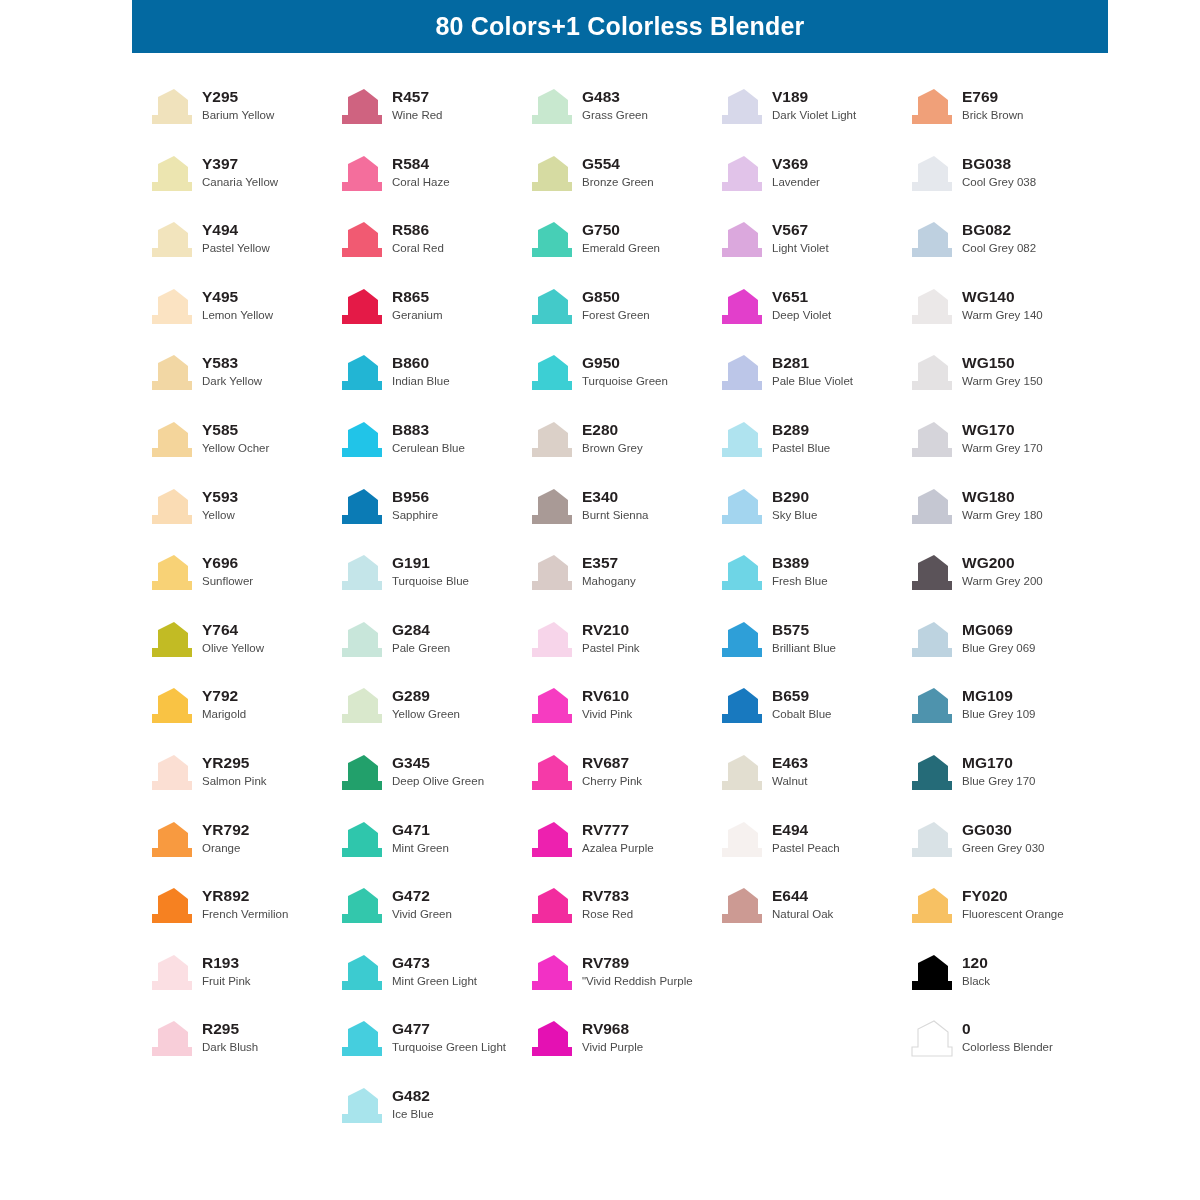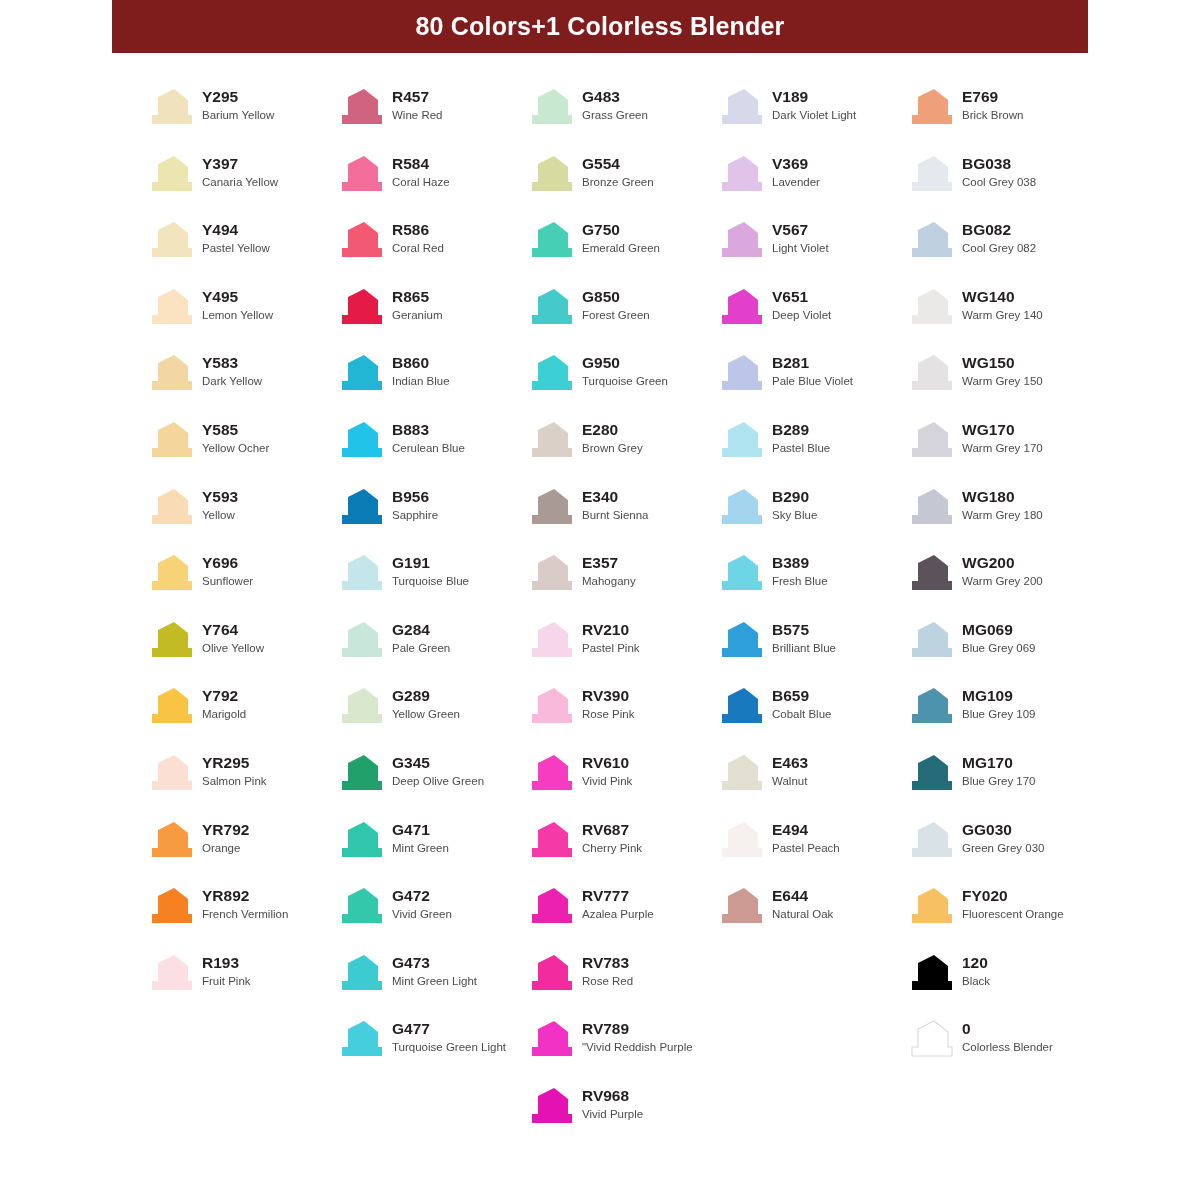--- a/index.html
+++ b/index.html
@@ -100,21 +100,21 @@
   .nib.outlined svg path {
     stroke: #d9d9d9;
     stroke-width: 1.1;
   }
 </style>
 </head>
 <body>
 
 <div id="page">
 
-  <div id="banner" style="background: #7f1d1d;">
+  <div id="banner" style="background: #0369a1; margin-left: 20px;">
     <div id="banner-title" style="color: rgb(255, 255, 255);">80 Colors+1 Colorless Blender</div>
   </div>
 
   <div id="grid">
       <div class="column">
         <div class="swatch-row">
           <div class="nib">
             <svg viewBox="0 0 46 38" xmlns="http://www.w3.org/2000/svg">
               <path d="M4 36 L4 27 L10 27 L10 9 L26 1 L40 12 L40 27 L44 27 L44 36 Z" fill="#f0e2bc"></path>
             </svg>
@@ -260,20 +260,31 @@
           <div class="nib">
             <svg viewBox="0 0 46 38" xmlns="http://www.w3.org/2000/svg">
               <path d="M4 36 L4 27 L10 27 L10 9 L26 1 L40 12 L40 27 L44 27 L44 36 Z" fill="#fbdfe3"></path>
             </svg>
           </div>
           <div class="labels">
             <div class="code">R193</div>
             <div class="cname">Fruit Pink</div>
           </div>
         </div>
+        <div class="swatch-row">
+          <div class="nib">
+            <svg viewBox="0 0 46 38" xmlns="http://www.w3.org/2000/svg">
+              <path d="M4 36 L4 27 L10 27 L10 9 L26 1 L40 12 L40 27 L44 27 L44 36 Z" fill="#f8ced9"></path>
+            </svg>
+          </div>
+          <div class="labels">
+            <div class="code">R295</div>
+            <div class="cname">Dark Blush</div>
+          </div>
+        </div>
       </div>
       <div class="column">
         <div class="swatch-row">
           <div class="nib">
             <svg viewBox="0 0 46 38" xmlns="http://www.w3.org/2000/svg">
               <path d="M4 36 L4 27 L10 27 L10 9 L26 1 L40 12 L40 27 L44 27 L44 36 Z" fill="#cf6380"></path>
             </svg>
           </div>
           <div class="labels">
             <div class="code">R457</div>
@@ -427,20 +438,31 @@
           <div class="nib">
             <svg viewBox="0 0 46 38" xmlns="http://www.w3.org/2000/svg">
               <path d="M4 36 L4 27 L10 27 L10 9 L26 1 L40 12 L40 27 L44 27 L44 36 Z" fill="#45cede"></path>
             </svg>
           </div>
           <div class="labels">
             <div class="code">G477</div>
             <div class="cname">Turquoise Green  Light</div>
           </div>
         </div>
+        <div class="swatch-row">
+          <div class="nib">
+            <svg viewBox="0 0 46 38" xmlns="http://www.w3.org/2000/svg">
+              <path d="M4 36 L4 27 L10 27 L10 9 L26 1 L40 12 L40 27 L44 27 L44 36 Z" fill="#a8e4ec"></path>
+            </svg>
+          </div>
+          <div class="labels">
+            <div class="code">G482</div>
+            <div class="cname">Ice Blue</div>
+          </div>
+        </div>
       </div>
       <div class="column">
         <div class="swatch-row">
           <div class="nib">
             <svg viewBox="0 0 46 38" xmlns="http://www.w3.org/2000/svg">
               <path d="M4 36 L4 27 L10 27 L10 9 L26 1 L40 12 L40 27 L44 27 L44 36 Z" fill="#c8e8cf"></path>
             </svg>
           </div>
           <div class="labels">
             <div class="code">G483</div>
@@ -526,31 +548,20 @@
         </div>
         <div class="swatch-row">
           <div class="nib">
             <svg viewBox="0 0 46 38" xmlns="http://www.w3.org/2000/svg">
               <path d="M4 36 L4 27 L10 27 L10 9 L26 1 L40 12 L40 27 L44 27 L44 36 Z" fill="#f7d5ea"></path>
             </svg>
           </div>
           <div class="labels">
             <div class="code">RV210</div>
             <div class="cname">Pastel Pink</div>
-          </div>
-        </div>
-        <div class="swatch-row">
-          <div class="nib">
-            <svg viewBox="0 0 46 38" xmlns="http://www.w3.org/2000/svg">
-              <path d="M4 36 L4 27 L10 27 L10 9 L26 1 L40 12 L40 27 L44 27 L44 36 Z" fill="#f9b9da"></path>
-            </svg>
-          </div>
-          <div class="labels">
-            <div class="code">RV390</div>
-            <div class="cname">Rose Pink</div>
           </div>
         </div>
         <div class="swatch-row">
           <div class="nib">
             <svg viewBox="0 0 46 38" xmlns="http://www.w3.org/2000/svg">
               <path d="M4 36 L4 27 L10 27 L10 9 L26 1 L40 12 L40 27 L44 27 L44 36 Z" fill="#f63cc1"></path>
             </svg>
           </div>
           <div class="labels">
             <div class="code">RV610</div>

